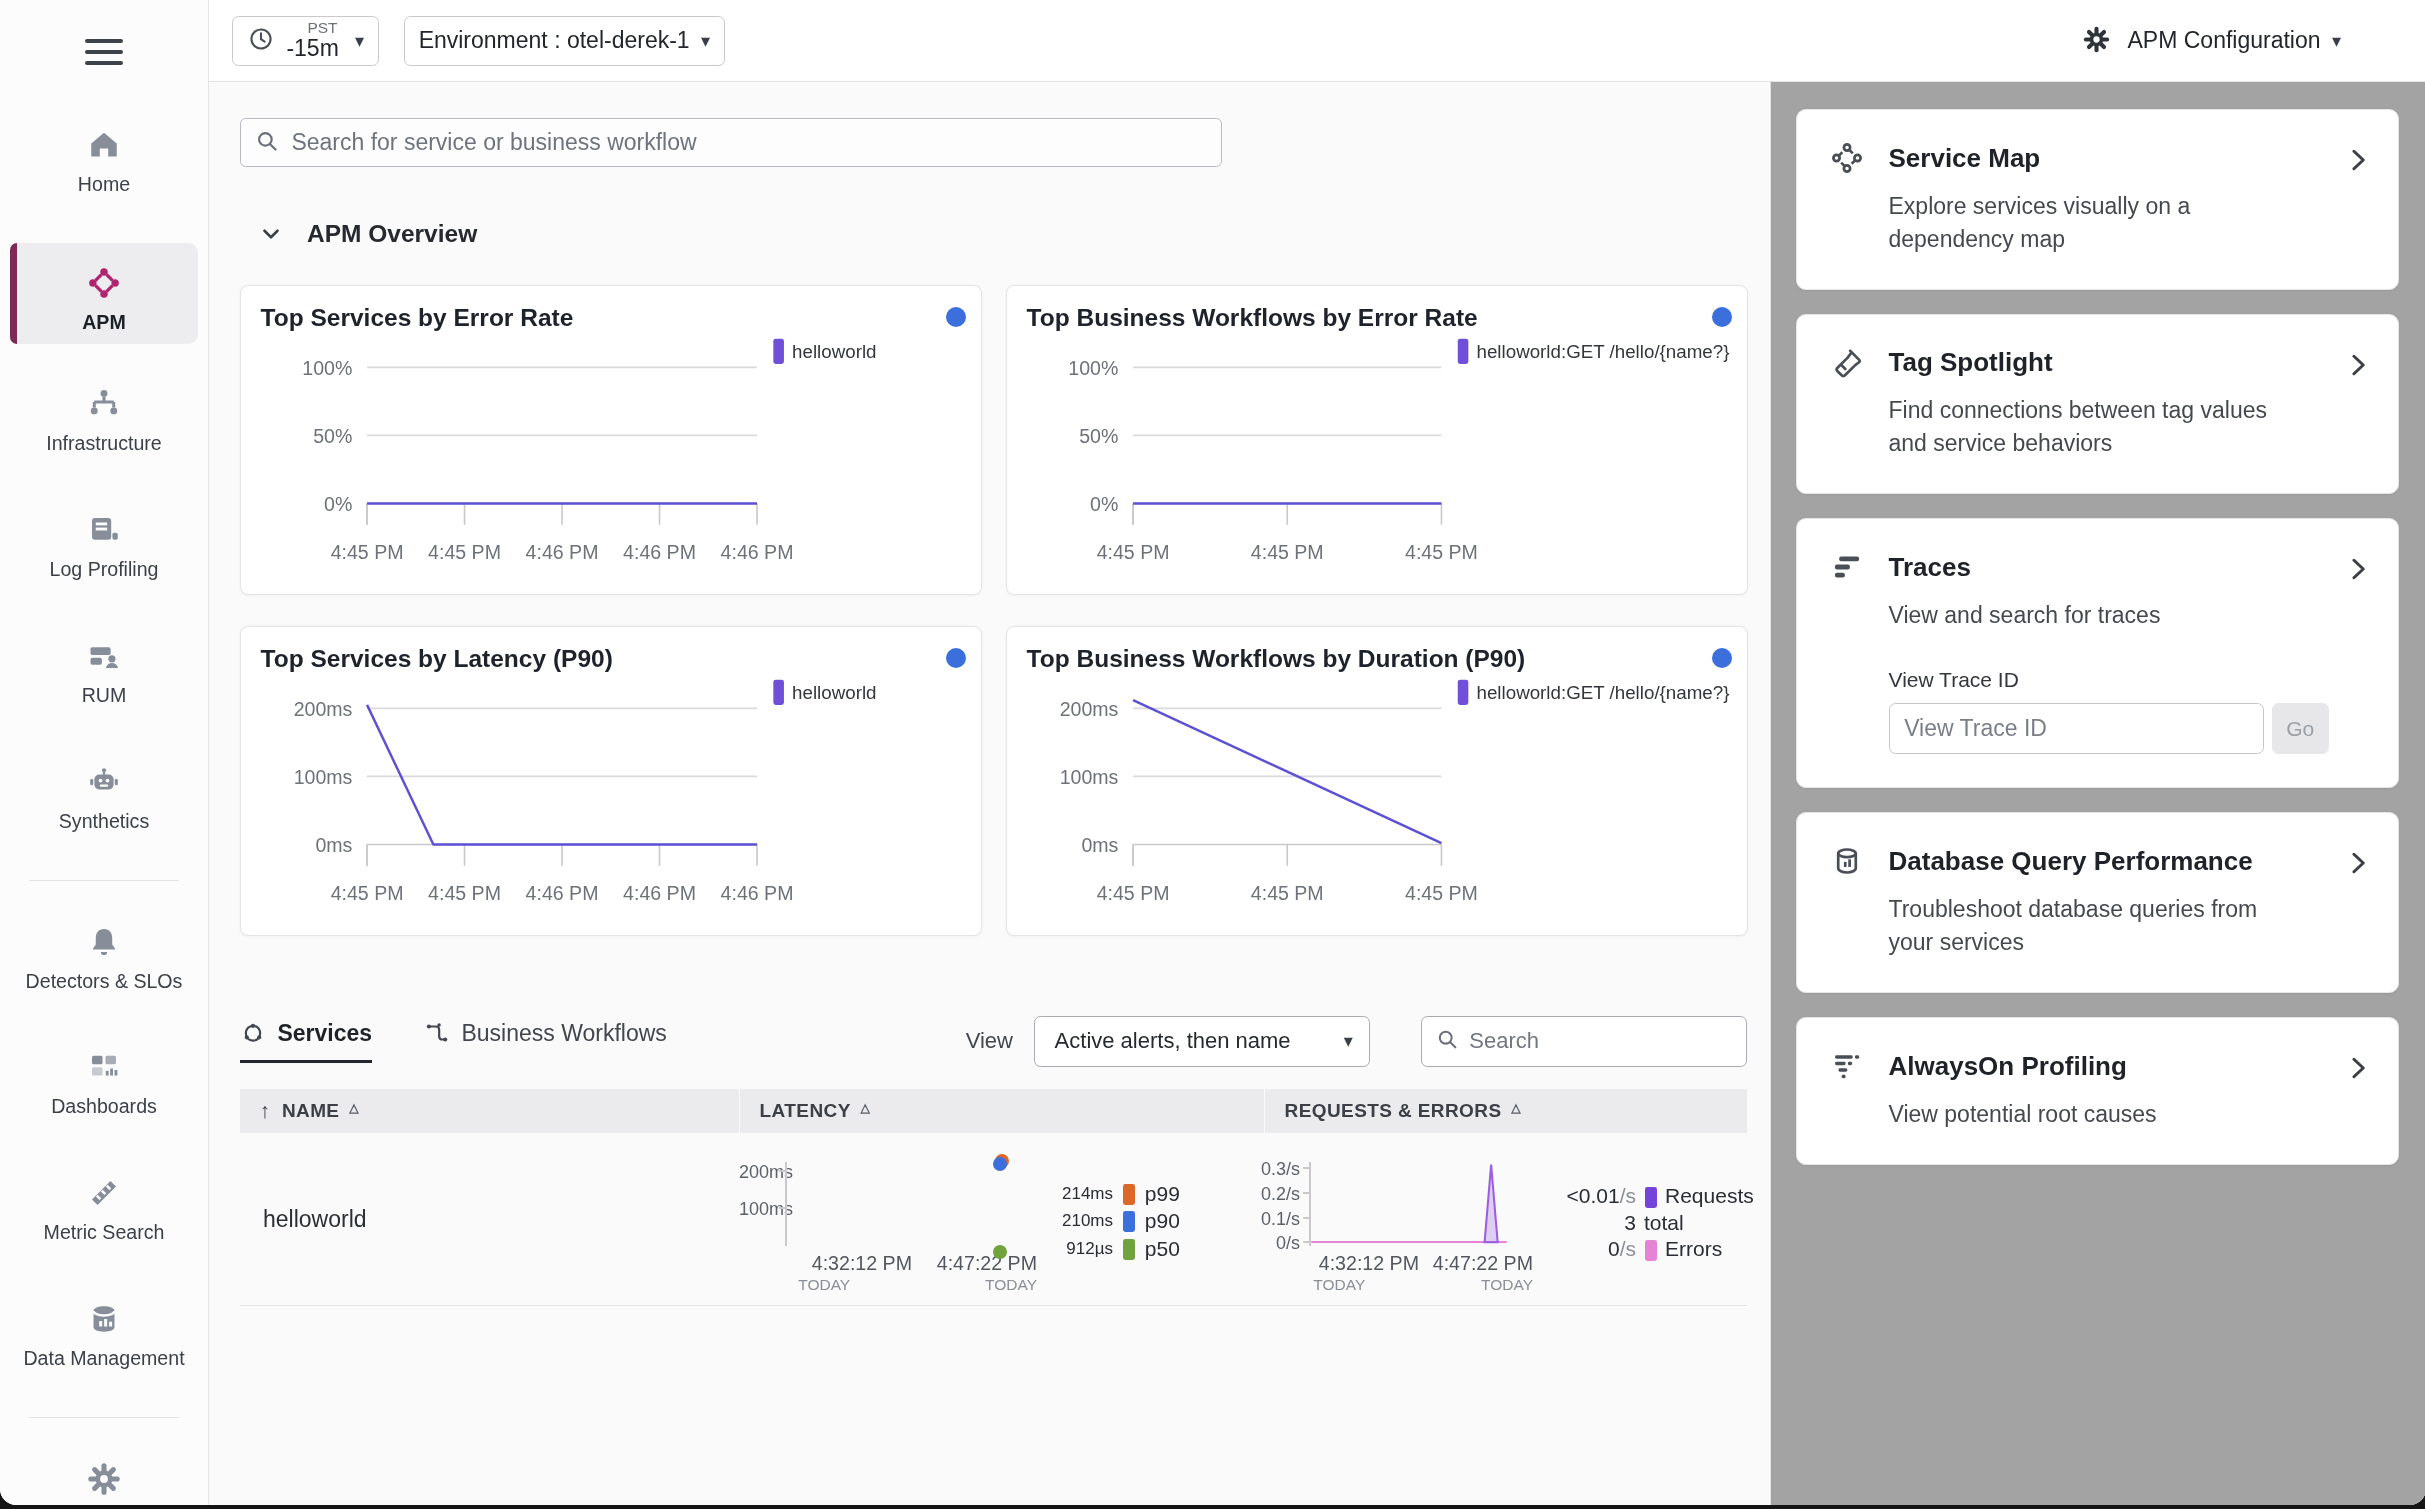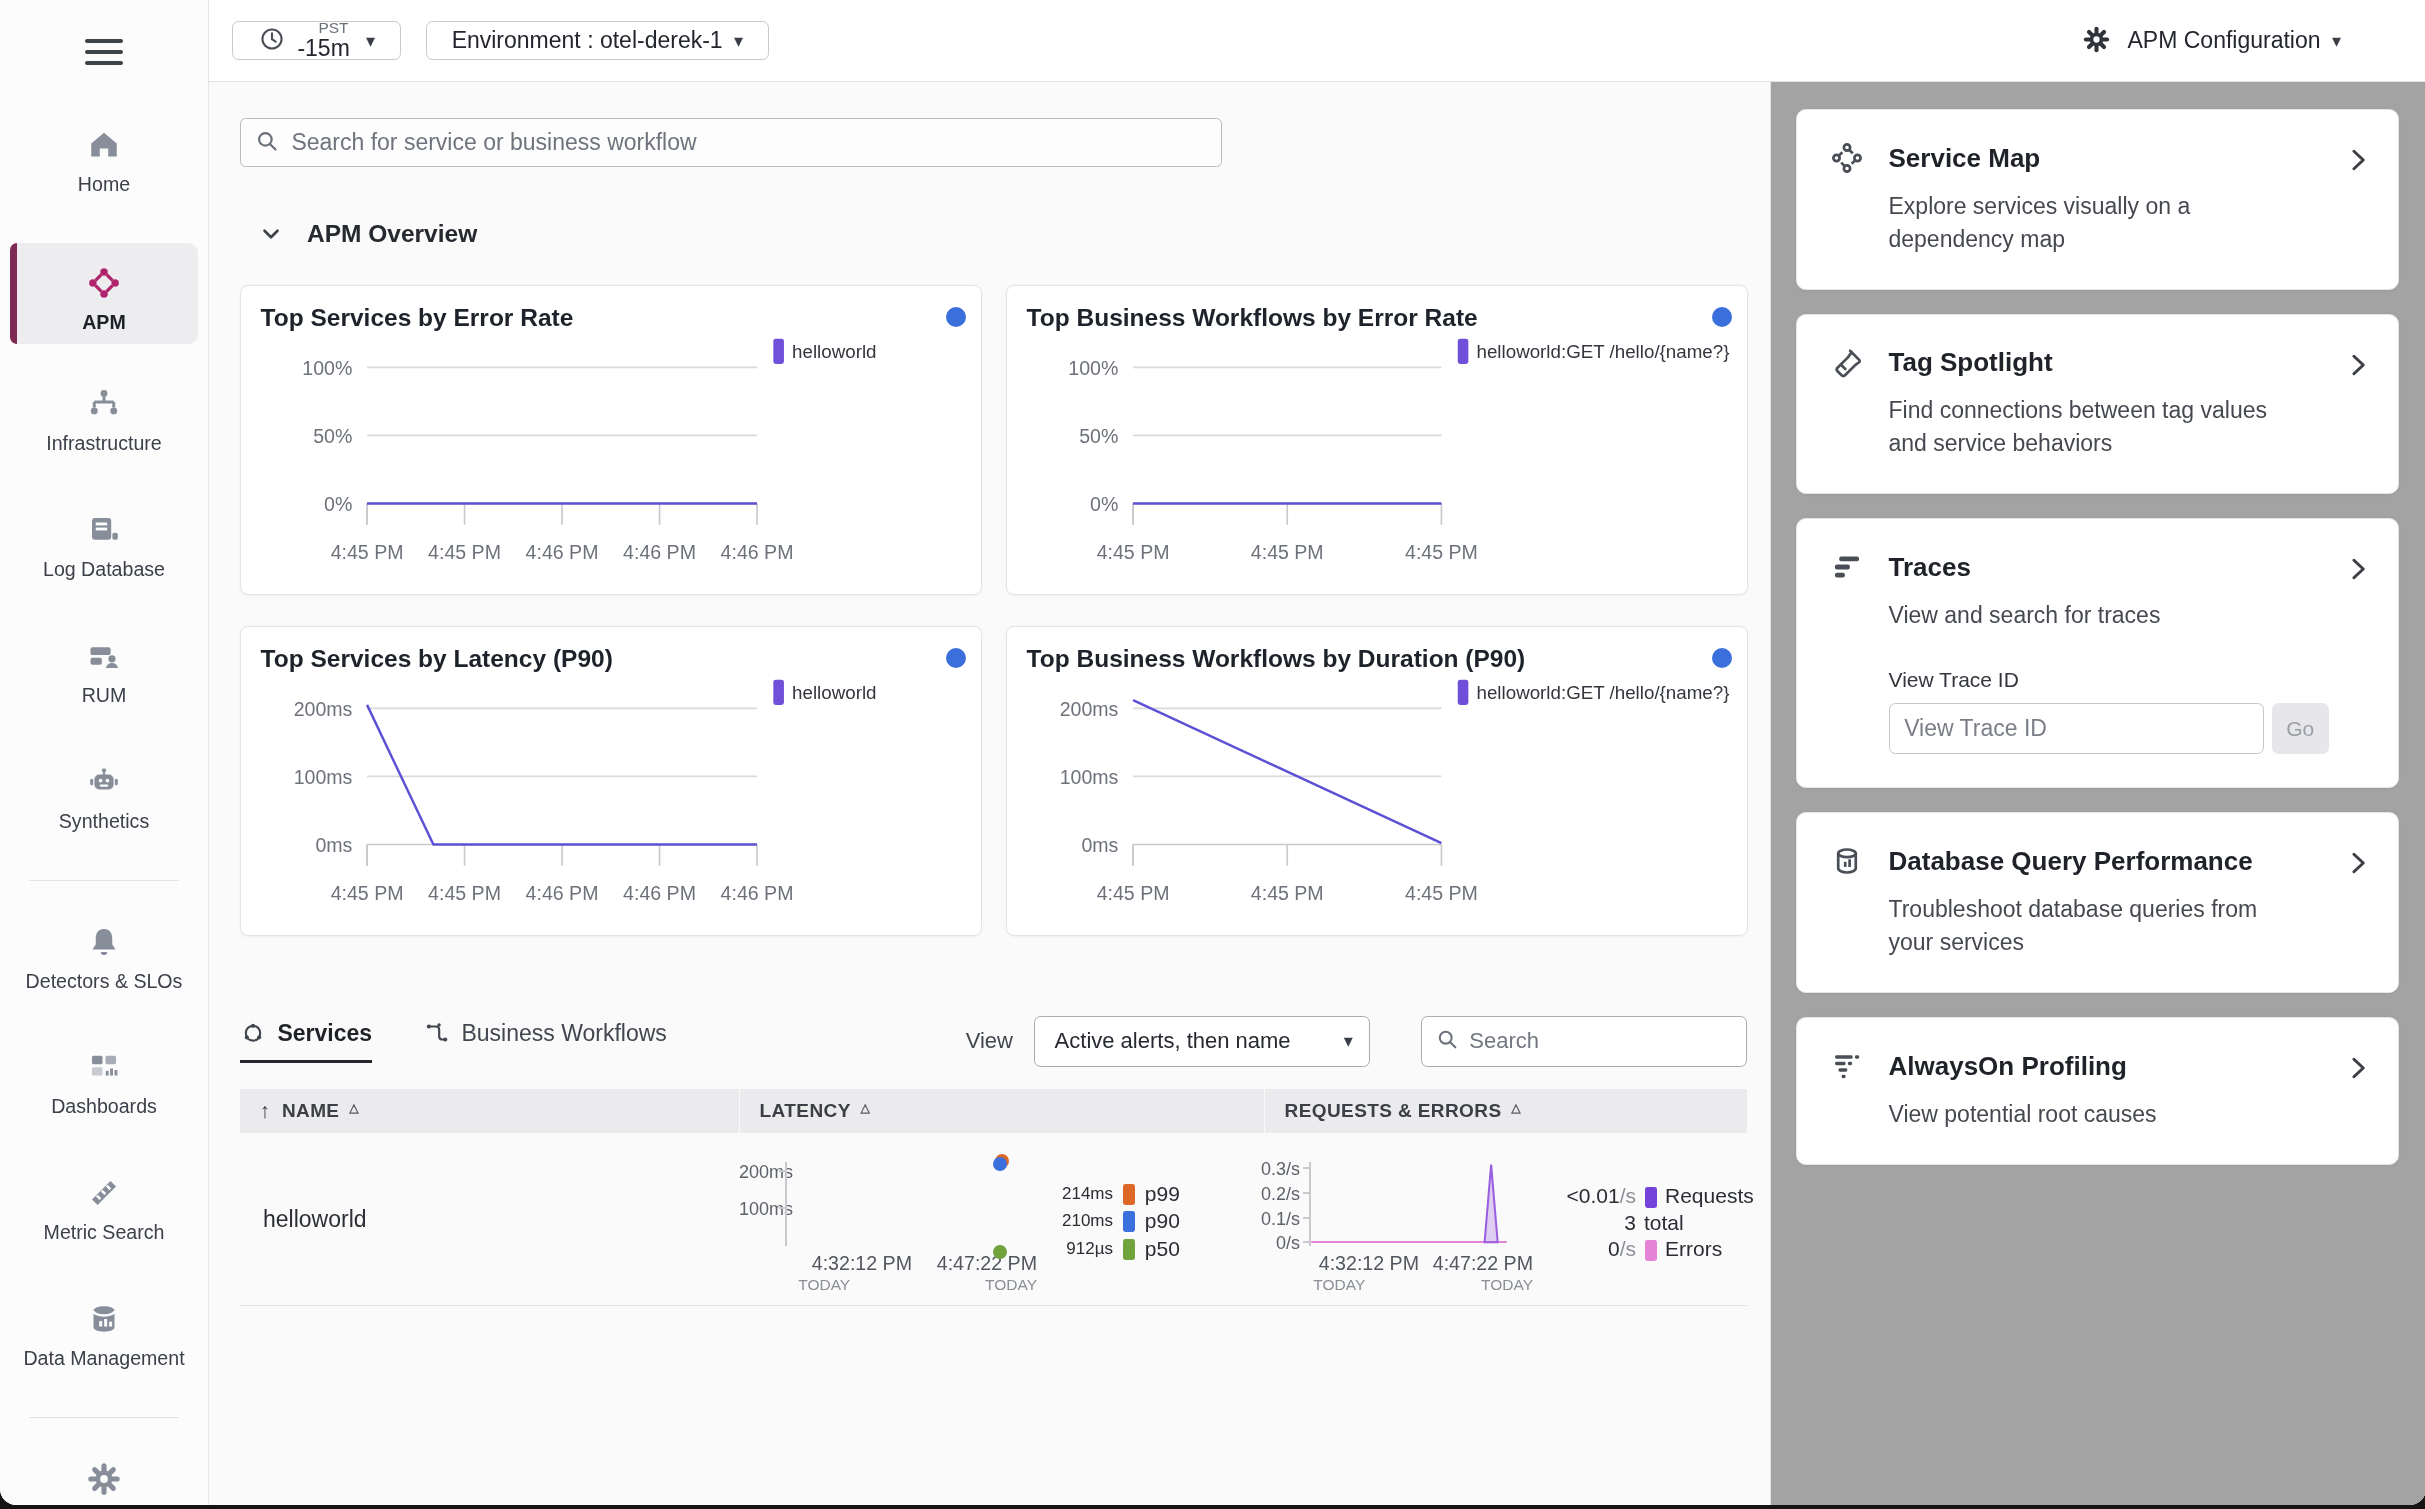--- a/index.html
+++ b/index.html
@@ -15,21 +15,21 @@
   .nav-ic { height:39px; display:flex; align-items:center; justify-content:center; color:#878e9a; }
   .nav-label { margin-top:6.5px; font-size:19.6px; line-height:26px; color:#3c4049; text-align:center; }
   .nav-item.selected { background:#ededf0; padding-top:21px; margin-bottom:33px; }
   .nav-item.selected::before { content:""; position:absolute; left:0; top:0; bottom:0; width:7.3px; background:#7d2a55; border-radius:7.3px 0 0 7.3px; }
   .nav-item.selected .nav-ic { color:#b0246e; }
   .nav-item.selected .nav-label { font-weight:bold; color:#1c2027; }
   .nav-divider { height:0.8px; background:#e3e3e6; margin:8.2px 29px 33px 29px; }
 
   
   .topbar { position:absolute; left:209px; top:0; right:0; height:82px; background:#ffffff; border-bottom:0.8px solid #e4e4e7; display:flex; align-items:center; z-index:4; }
-  .tb-btn { display:flex; align-items:center; border:1.6px solid #c9c9cd; border-radius:6.5px; background:#fff; height:39px; padding:0 25px; cursor:pointer; }
+  .tb-btn { display:flex; align-items:center; border:1.6px solid #c9c9cd; border-radius:6.5px; background:#fff; height:50px; padding:0 14px; cursor:pointer; }
   .time-btn { margin-left:23px; }
   .time-col { display:flex; flex-direction:column; align-items:flex-start; margin:0 4.9px 0 11.4px; }
   .time-tz { font-size:15.5px; color:#6c717b; line-height:16.3px; margin-left:21px; }
   .time-val { font-size:23px; color:#23262d; line-height:24.5px; }
   .env-btn { margin-left:24.5px; font-size:23px; color:#23262d; }
   .caret { font-size:18px; color:#3a3e46; margin-left:11.4px; }
   .tb-right { margin-left:auto; margin-right:85px; display:flex; align-items:center; cursor:pointer; }
   .tb-right .label { font-size:23px; font-weight:500; color:#23262d; margin-left:16.3px; }
 
   
@@ -147,21 +147,21 @@
         </div>
         <div class="nav-item">
           <span class="nav-ic">
             <svg width="36" height="36" viewBox="0 0 24 24" fill="none" xmlns="http://www.w3.org/2000/svg">
               <rect x="4" y="4" width="12.8" height="14.5" rx="2" fill="currentColor"></rect>
               <rect x="6.5" y="7" width="7.6" height="1.9" fill="#fcfcfd"></rect>
               <rect x="6.5" y="10.4" width="7.6" height="1.9" fill="#fcfcfd"></rect>
               <rect x="17.6" y="13.8" width="3.6" height="4.7" rx="1.2" fill="currentColor"></rect>
             </svg>
           </span>
-          <span class="nav-label">Log Database</span>
+          <span class="nav-label">Log Profiling</span>
         </div>
         <div class="nav-item">
           <span class="nav-ic">
             <svg width="36" height="36" viewBox="0 0 24 24" fill="none" xmlns="http://www.w3.org/2000/svg">
               <rect x="3" y="6.2" width="13.4" height="5.2" rx="1.3" fill="currentColor"></rect>
               <rect x="3" y="13.2" width="7.6" height="4.6" rx="1.3" fill="currentColor"></rect>
               <circle cx="17.3" cy="13.9" r="2.4" fill="currentColor"></circle>
               <path d="M13.2 20c.6-2.1 2.2-3.3 4.1-3.3 2 0 3.5 1.2 4.1 3.3z" fill="currentColor"></path>
             </svg>
           </span>

